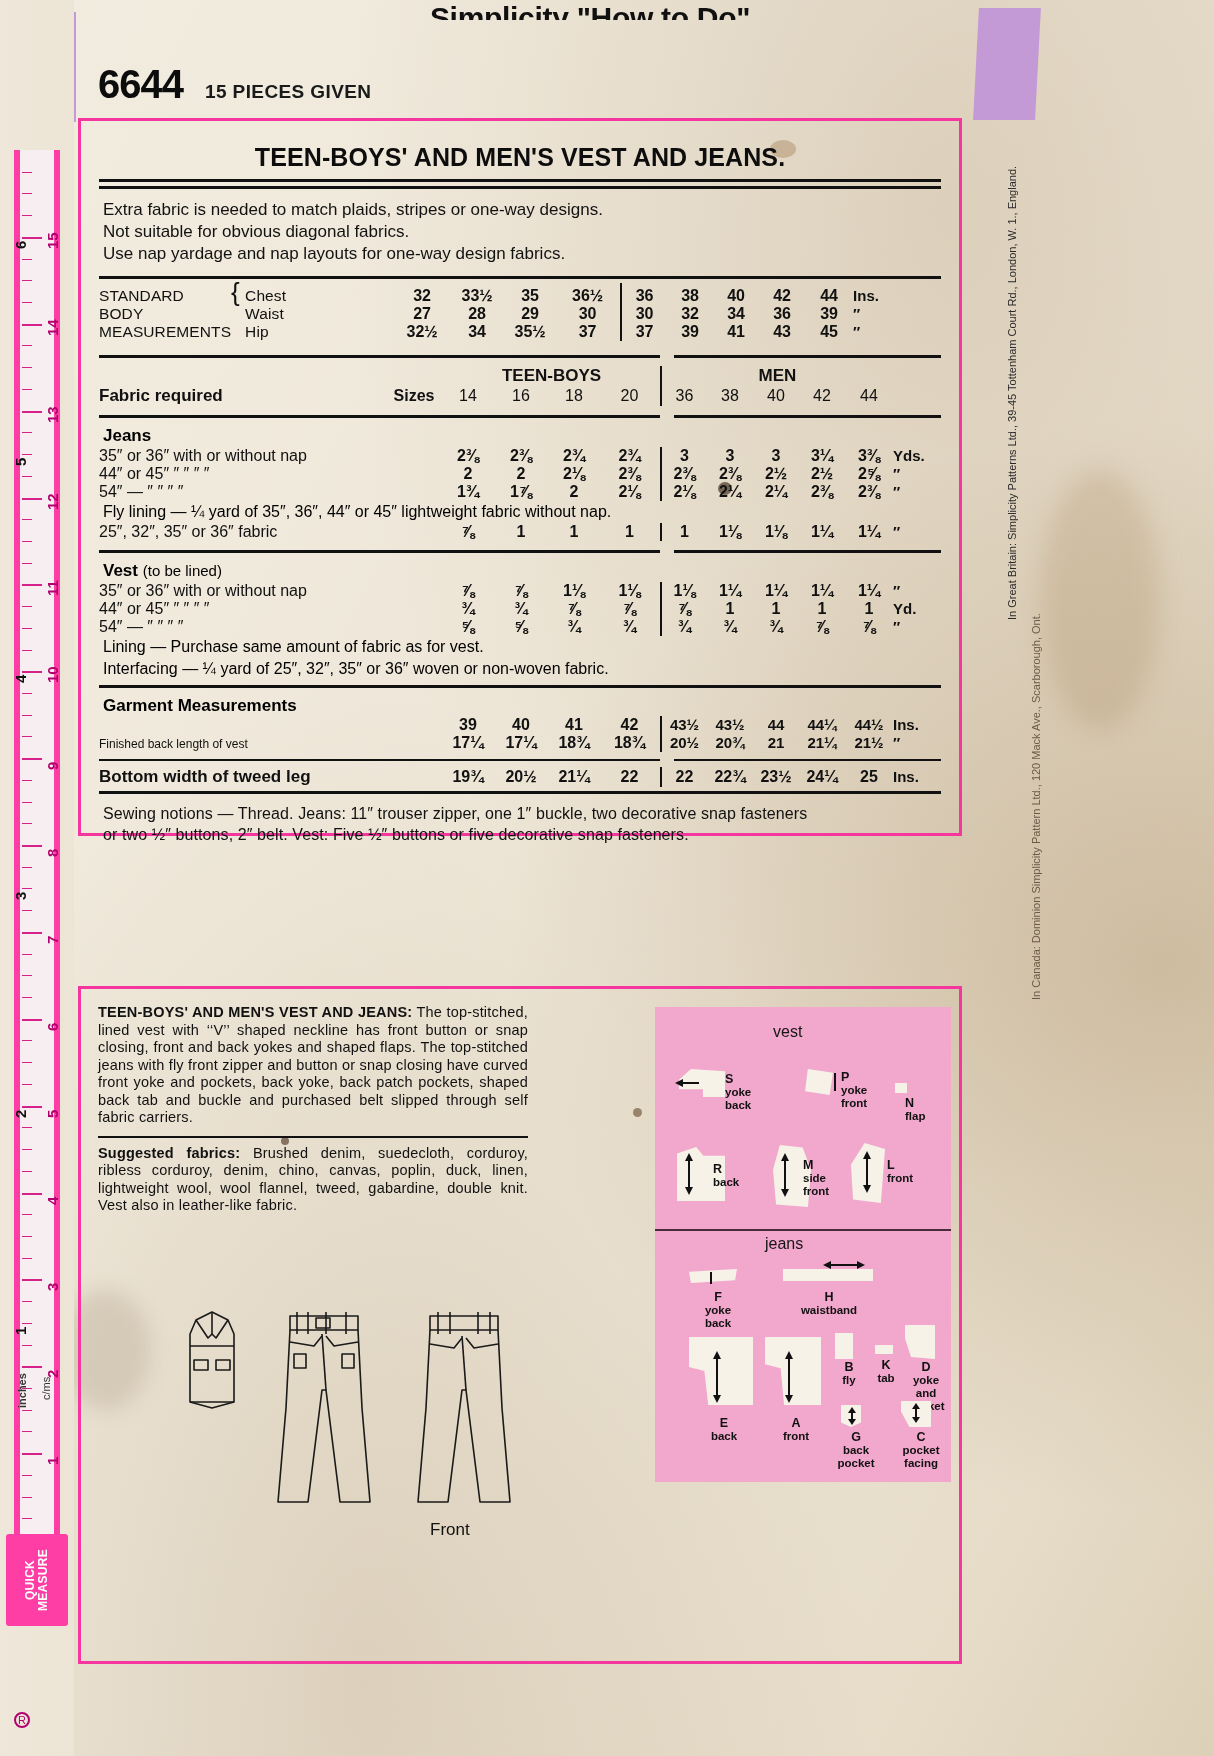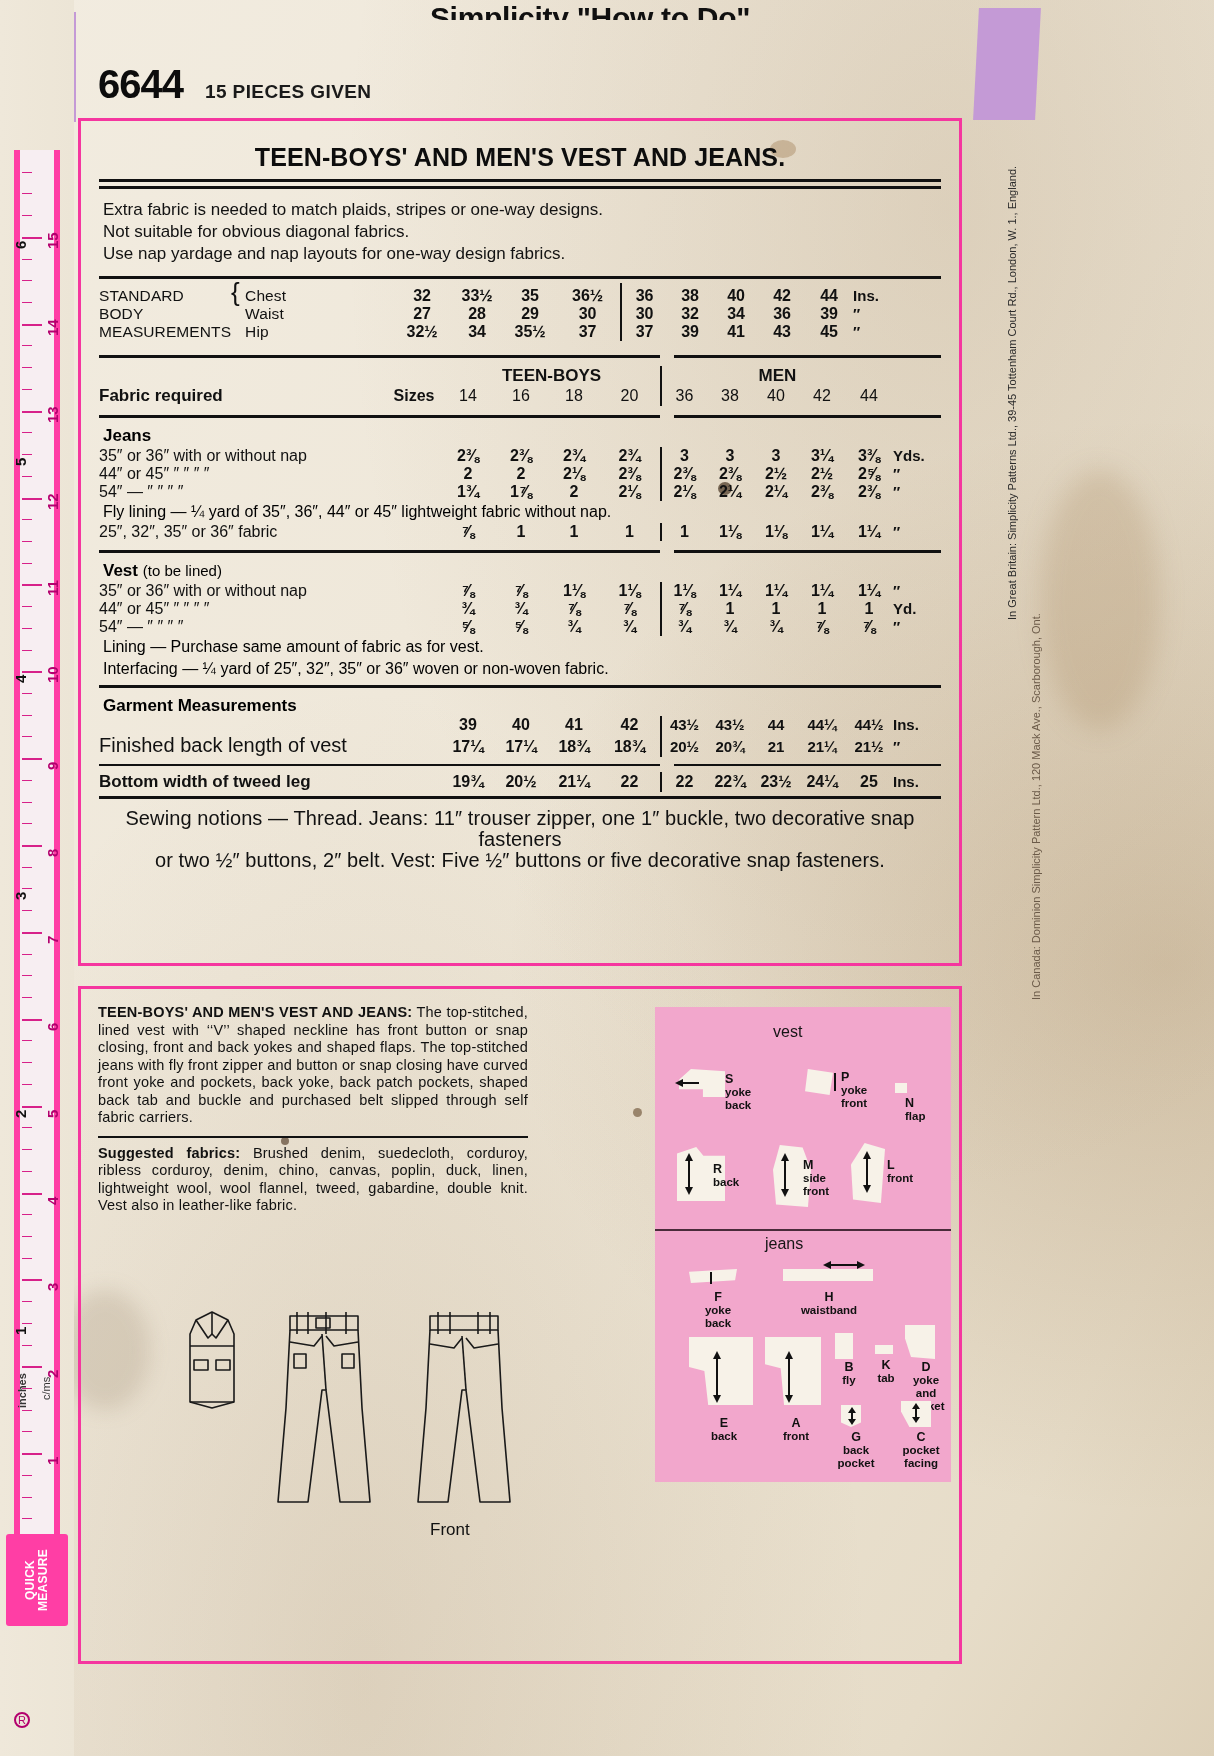--- a/index.html
+++ b/index.html
@@ -76,21 +76,21 @@
   #tophdr .askfor{ font-size:15px; font-weight:bold; letter-spacing:.5px; }
   #tophdr .simp{ font-size:30px; font-weight:bold; letter-spacing:-.3px; margin-top:-2px;}
 
   
   #numline{ position:absolute; left:98px; top:62px; display:flex; align-items:baseline; gap:22px;}
   #patnum{ font-size:40px; font-weight:bold; letter-spacing:-1px; color:#0c0c0c;}
   #pieces{ font-size:19px; font-weight:bold; letter-spacing:.4px; color:#1a1a1a;}
 
   
   #pinkbox{
-    position:absolute; left:78px; top:118px; width:884px; height:848px;
+    position:absolute; left:78px; top:118px; width:884px; height:718px;
     border:3px solid #f5369f;
     padding:14px 18px 8px 18px;
   }
   
   #pinkframe{
     position:absolute; left:78px; top:986px; width:884px; height:678px;
     border-left:3px solid #f5369f; border-right:3px solid #f5369f;
     border-bottom:3px solid #f5369f; border-top:3px solid #f5369f;
   }
 
@@ -112,21 +112,21 @@
   .divcell{ border-left:2px solid #111; }
 
   .sect-h{ font-size:17px; font-weight:bold; padding:4px 0 1px 4px; }
   .rowlab{ font-size:16px; padding-left:4px; }
   .rowlab.b{ font-weight:bold; }
   .inline-note{ font-size:16px; padding:2px 0 2px 4px; }
 
   .grp-title{ text-align:center; font-weight:bold; font-size:17px; }
 
   
-  #notions{ font-size:20px; line-height:21px; padding:5px 4px 0 4px; color:#111; letter-spacing:.1px;text-align:center;}
+  #notions{ font-size:16px; line-height:21px; padding:5px 4px 0 4px; color:#111; letter-spacing:.1px;}
 
   
   #desc{ position:absolute; left:98px; top:1004px; width:430px; }
   #desc p{ margin:0; font-size:14.5px; line-height:17.5px; color:#111;
            text-align:justify; letter-spacing:.2px; }
   #desc p b{ font-weight:bold; }
   #desc .sep{ height:2px; background:#111; margin:9px 0 7px 0; }
 
   
   #pieces-panel{
@@ -611,21 +611,21 @@
         <td class="num">41</td>
         <td class="num">42</td>
         <td class="num divcell" style="font-size:15px">43½</td>
         <td class="num" style="font-size:15px">43½</td>
         <td class="num" style="font-size:15px">44</td>
         <td class="num" style="font-size:15px">44¼</td>
         <td class="num" style="font-size:15px">44½</td>
         <td class="unit">Ins.</td>
       </tr>
       <tr>
-        <td class="rowlab" style="font-size:20px">Finished back length of vest</td>
+        <td class="rowlab" style="font-size:12px">Finished back length of vest</td>
         <td class="num">17¼</td>
         <td class="num">17¼</td>
         <td class="num">18¾</td>
         <td class="num">18¾</td>
         <td class="num divcell" style="font-size:15px">20½</td>
         <td class="num" style="font-size:15px">20¾</td>
         <td class="num" style="font-size:15px">21</td>
         <td class="num" style="font-size:15px">21¼</td>
         <td class="num" style="font-size:15px">21½</td>
         <td class="unit">″</td>

